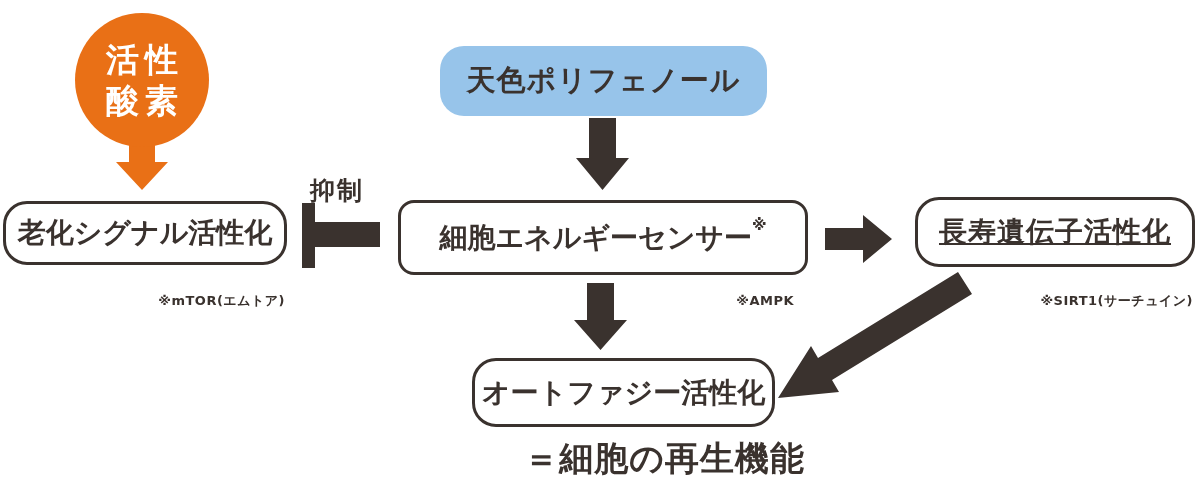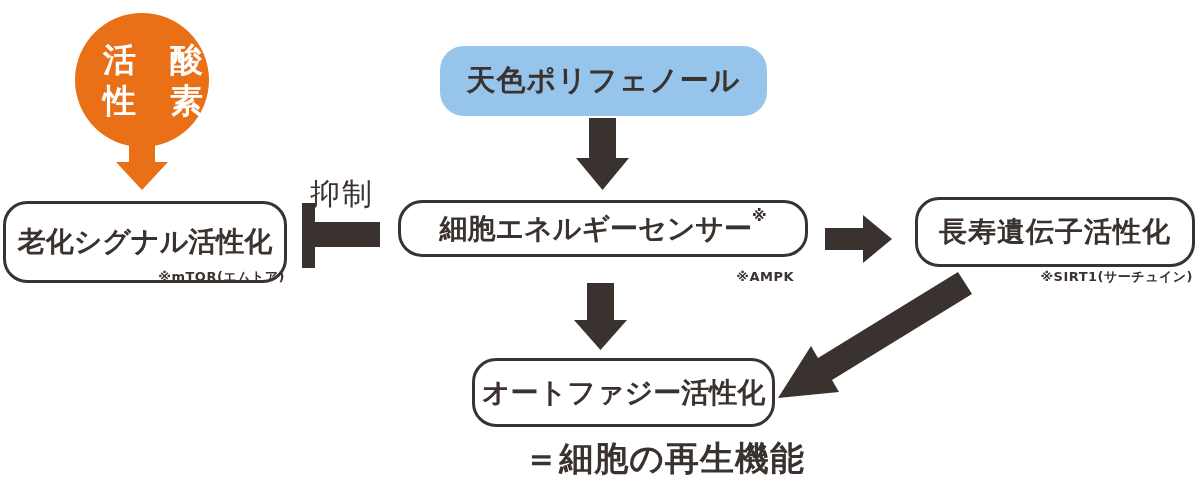--- a/index.html
+++ b/index.html
@@ -28,29 +28,28 @@
     pointer-events: none;
   }
   .bubble {
     position: absolute;
     left: 75px; top: 13px;
     width: 134px; height: 134px;
     border-radius: 50%;
     background: var(--accent-orange);
     color: #ffffff;
     display: flex;
-    flex-direction: row;
+    flex-direction: column;
     align-items: center;
     justify-content: center;
     font-size: 33px;
     font-weight: bold;
     letter-spacing: 6px;
     line-height: 1.25;
     text-indent: 6px;
-    text-align: right;
   }
   .node {
     position: absolute;
     background: var(--node-bg);
     border: 3.5px solid var(--ink);
     border-radius: 24px;
     color: var(--ink);
     font-weight: bold;
     display: flex;
     align-items: center;
@@ -58,48 +57,49 @@
     white-space: nowrap;
   }
   .node-source {
     left: 440px; top: 40px; width: 327px; height: 70px;
     background: var(--accent-blue);
     border: none;
     font-size: 29px;
     letter-spacing: 1px;
     margin-top: 6px;
   }
-  .node-aging   { left: 3px;   top: 201px; width: 284px; height: 82px; font-size: 28px; }
-  .node-sensor  { left: 398px; top: 200px; width: 410px; height: 57px; font-size: 28px; }
-  .node-longevity { left: 915px; top: 197px; width: 280px; height: 70px; font-size: 28px; letter-spacing: 1px; }
+  .node-aging   { left: 3px;   top: 201px; width: 284px; height: 64px; font-size: 28px; }
+  .node-sensor  { left: 398px; top: 200px; width: 410px; height: 75px; font-size: 28px; border-radius: 16px; }
+  .node-longevity { left: 915px; top: 197px; width: 280px; height: 70px; font-size: 28px; letter-spacing: 1px; text-decoration: underline; }
   .node-autophagy { left: 472px; top: 358px; width: 303px; height: 69px; font-size: 28px; }
   .sup-mark {
     font-size: 15px;
     position: relative;
     top: -12px;
     line-height: 1;
   }
   .footnote {
     position: absolute;
     color: var(--ink);
     font-size: 13px;
     font-weight: bold;
     text-align: right;
     letter-spacing: 0.5px;
     white-space: nowrap;
+    margin-top: 24px;
   }
   .fn-aging     { left: 3px;   top: 268px; width: 282px; }
   .fn-sensor    { left: 402px; top: 269px; width: 392px; }
   .fn-longevity { left: 915px; top: 268px; width: 278px; }
   .inhibition-label {
     position: absolute;
     left: 310px; top: 174px;
     color: var(--ink);
-    font-size: 30px;
-    font-weight: normal;
+    font-size: 25px;
+    font-weight: bold;
     letter-spacing: 2px;
   }
   .conclusion {
     position: absolute;
     left: 402px; top: 436px;
     width: 403px;
     text-align: right;
     color: var(--ink);
     font-size: 34px;
     font-weight: bold;

